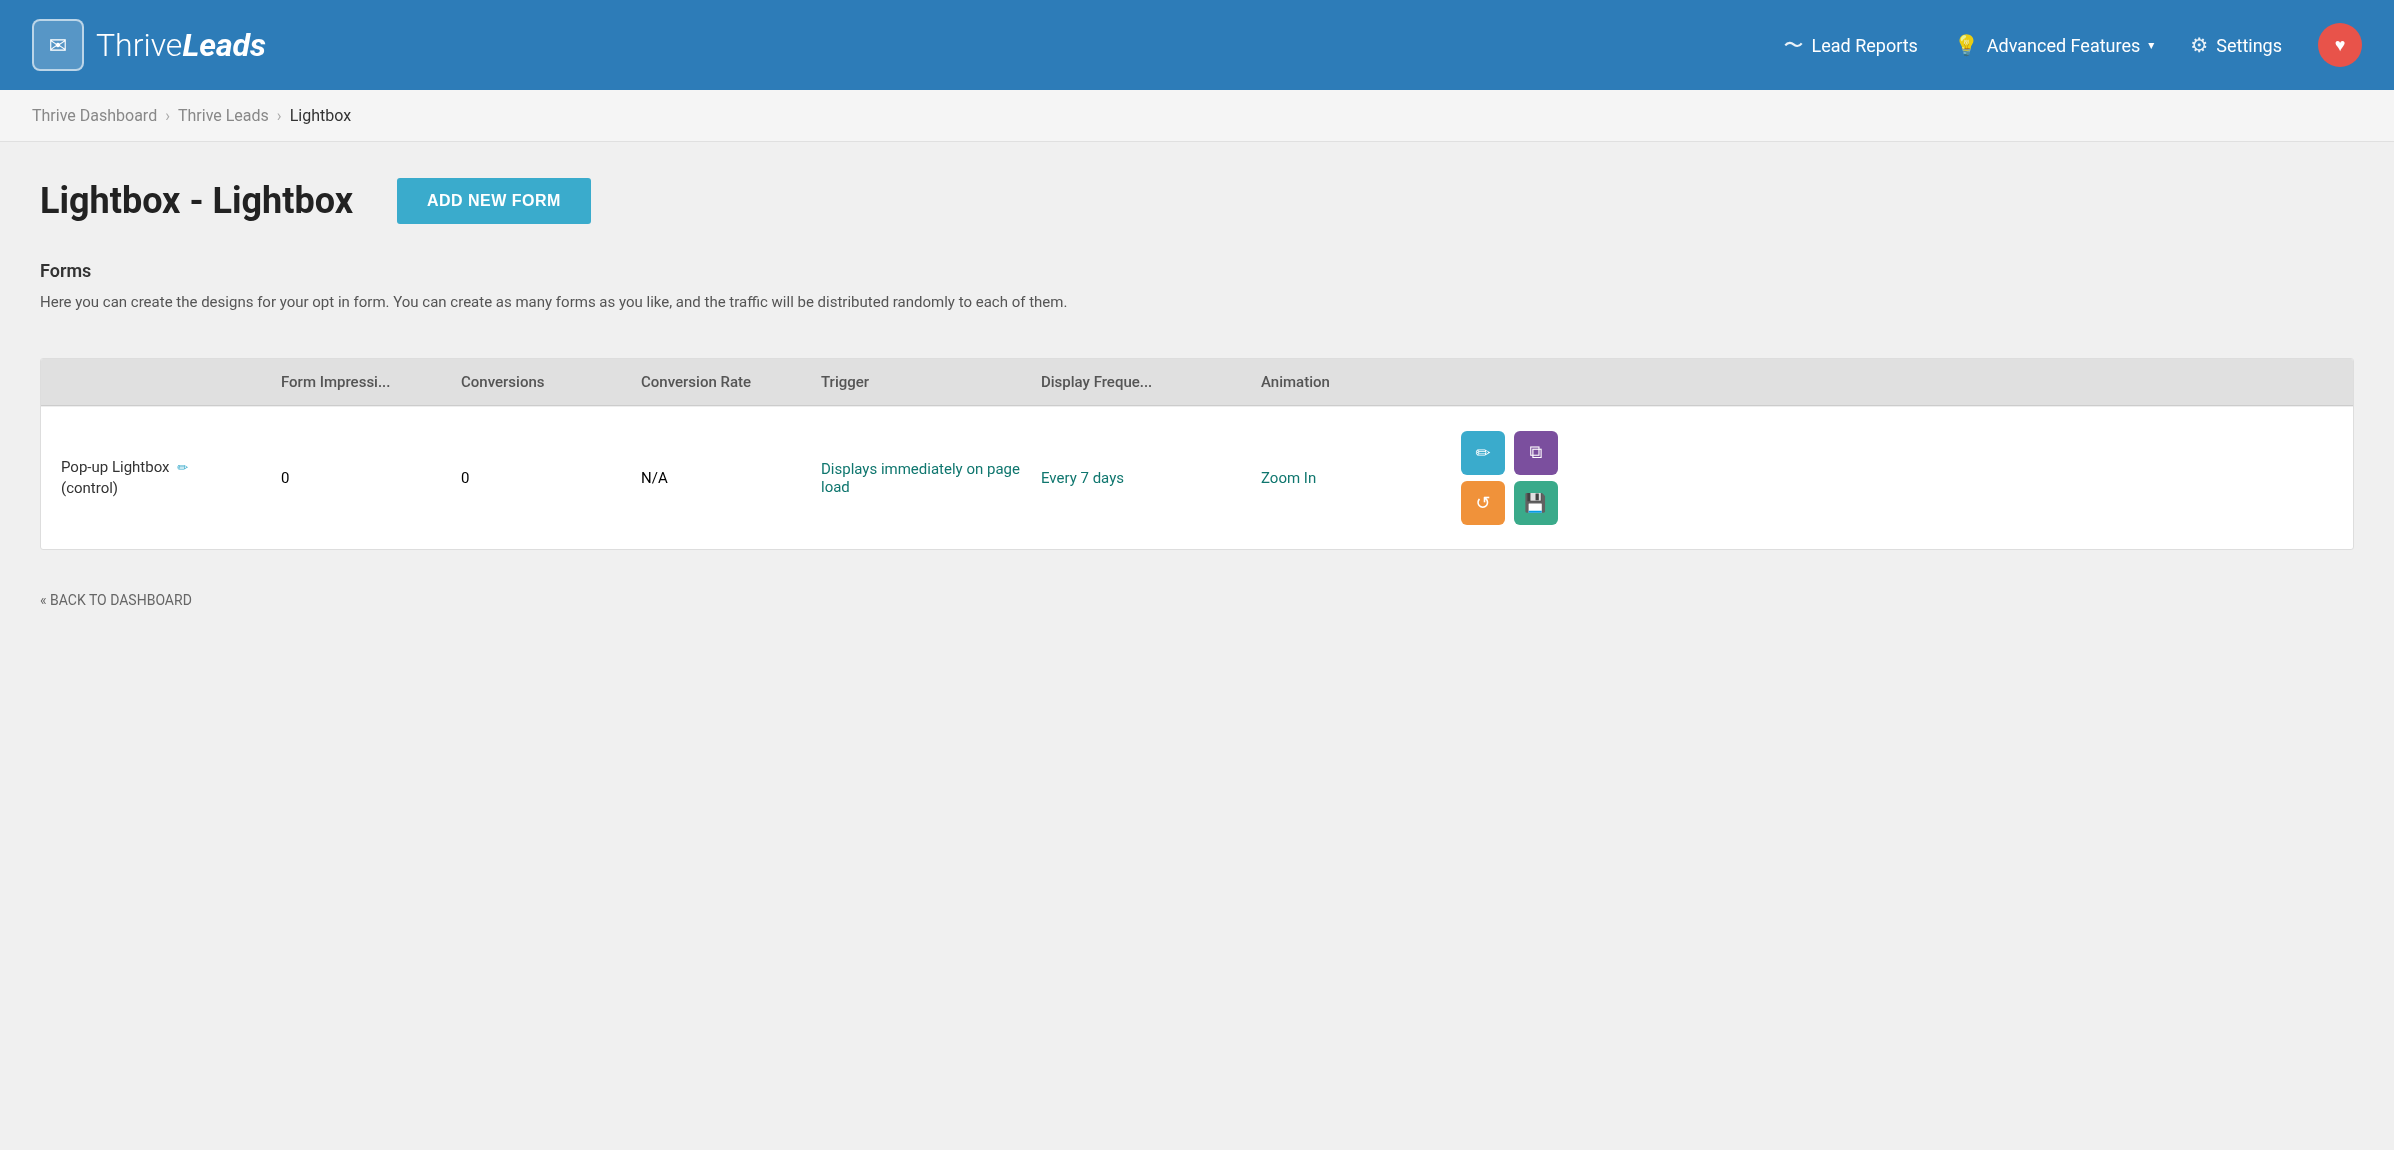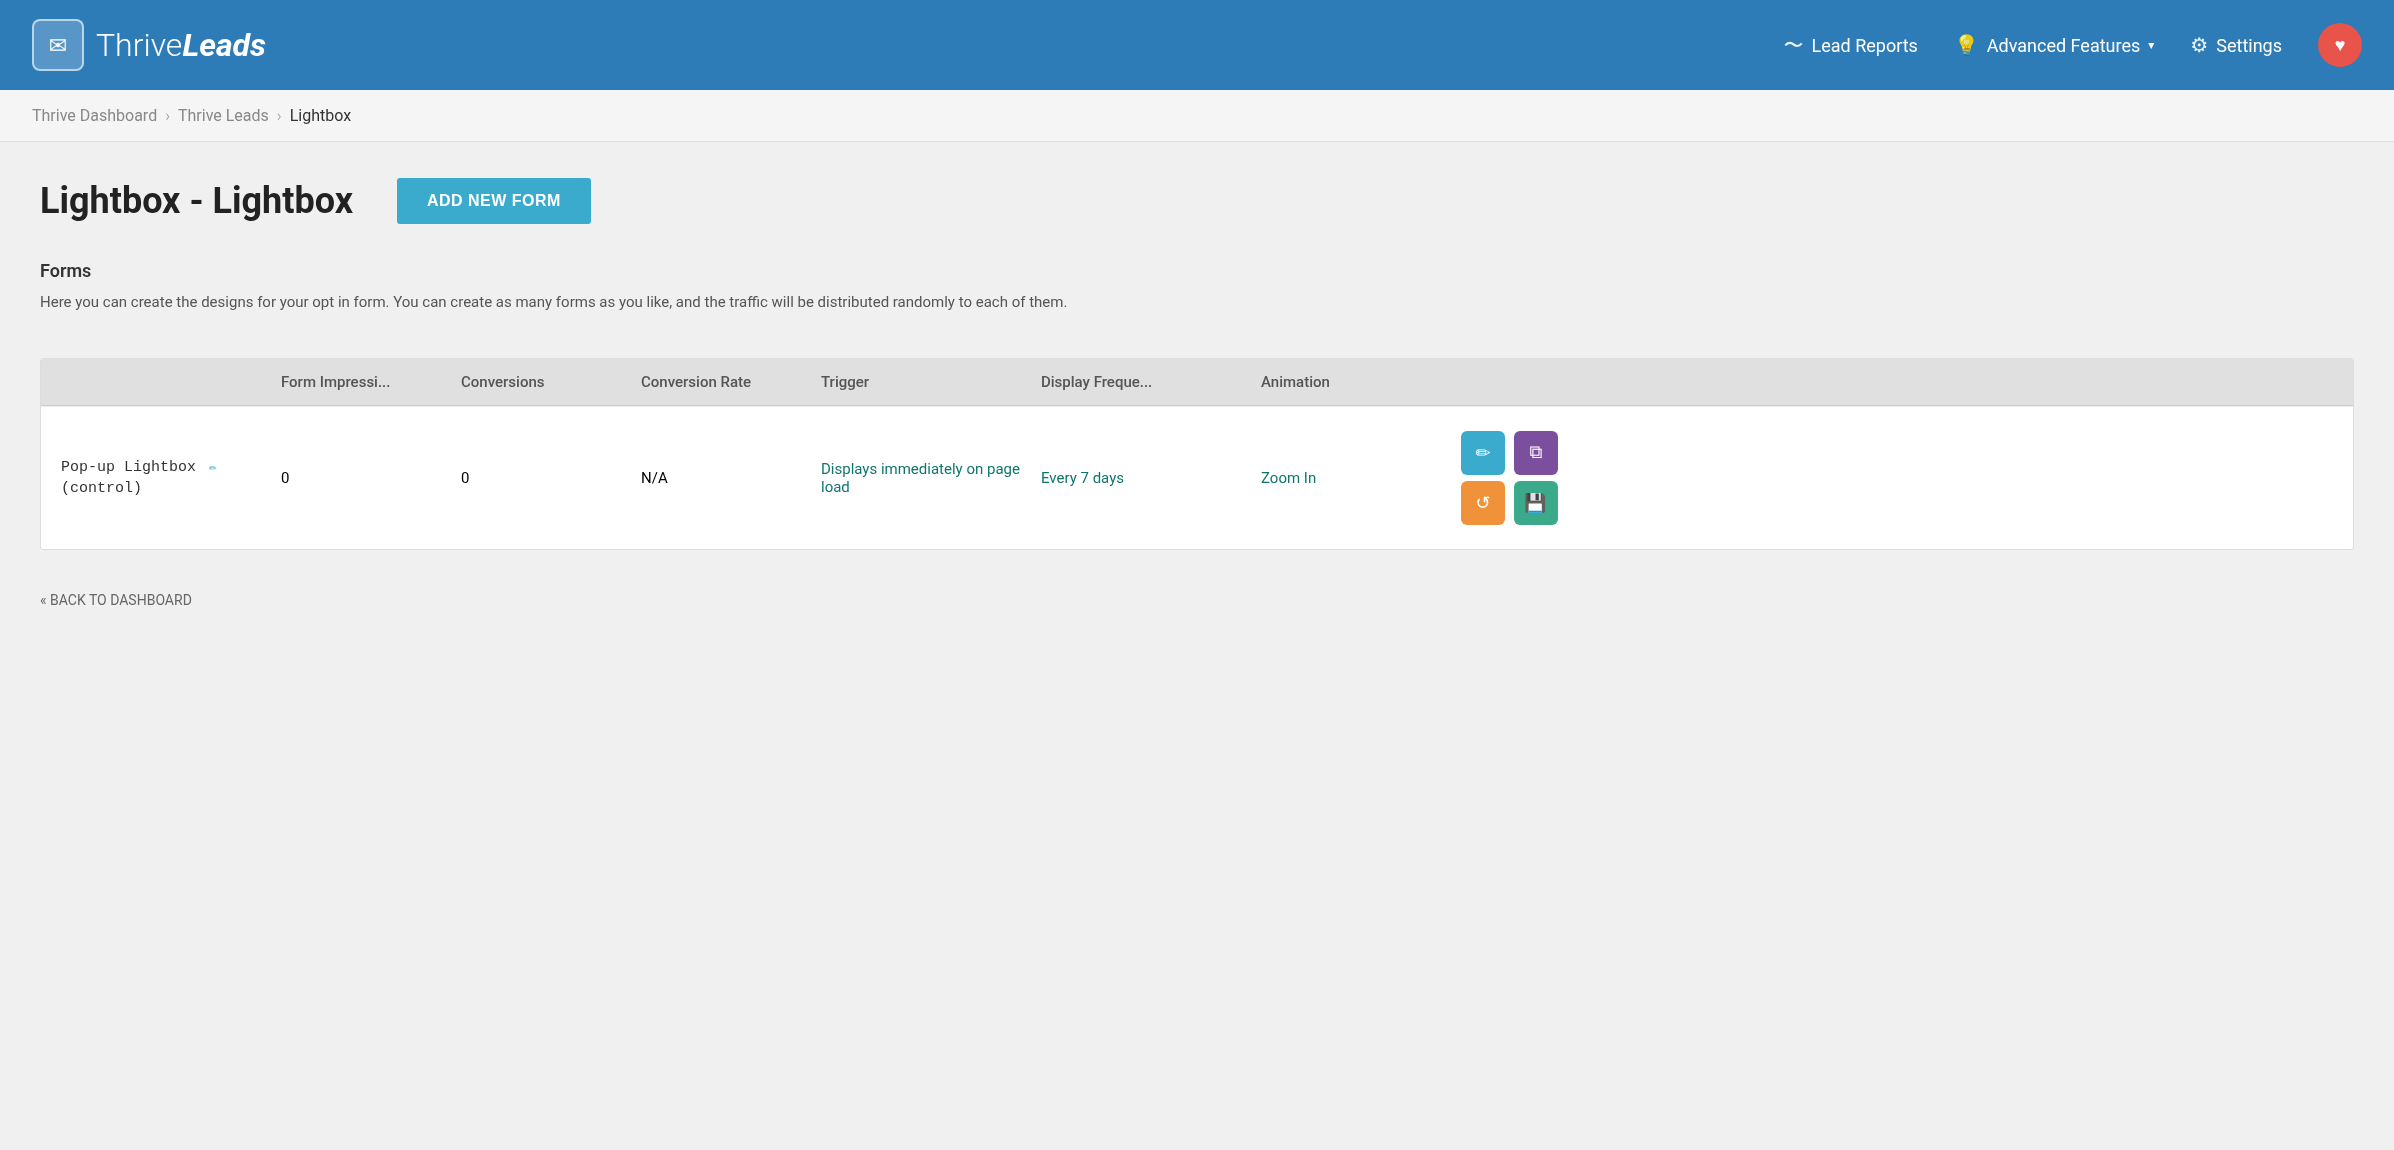--- a/index.html
+++ b/index.html
@@ -159,21 +159,20 @@
       grid-template-columns: 220px 180px 180px 180px 220px 220px 200px auto;
       padding: 24px 20px;
       align-items: center;
       border-top: 1px solid #eee;
       font-size: 15px;
     }
     .form-name {
       color: #333;
       font-size: 15px;
       line-height: 1.4;
-      font-family: Liberation Mono, monospace;
     }
     .edit-icon-small {
       display: inline-block;
       color: #3aabcc;
       cursor: pointer;
       margin-left: 4px;
       font-size: 13px;
     }
     .link-style {
       color: #0f766e;

